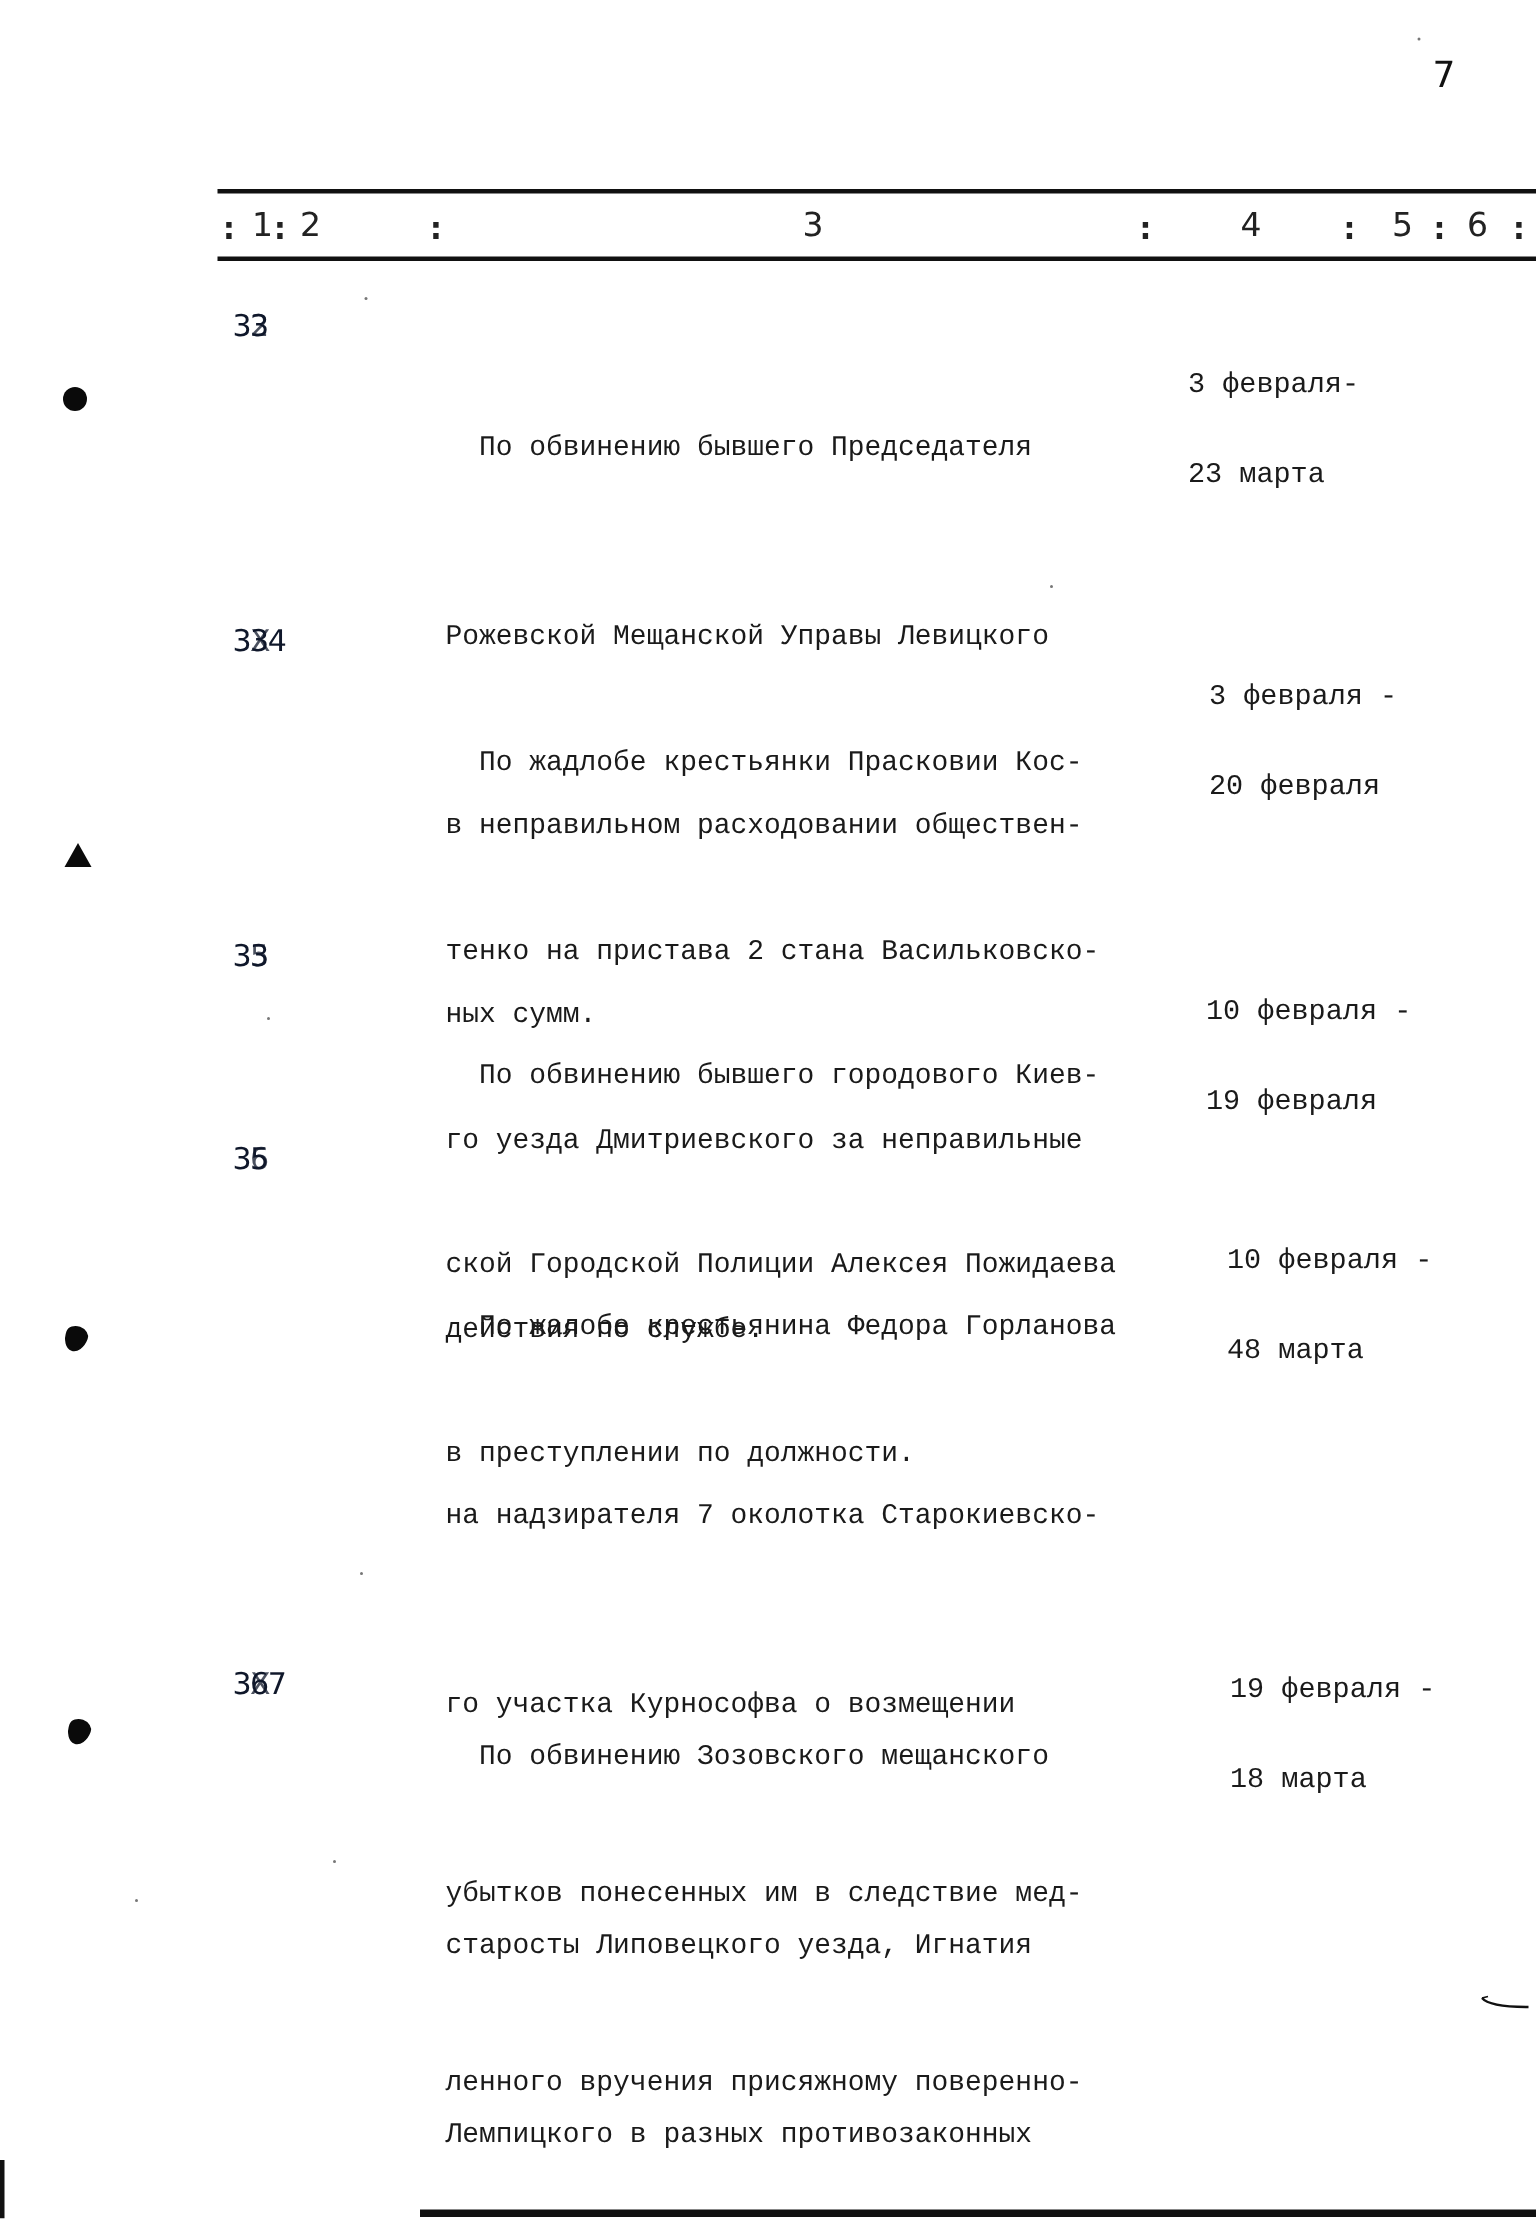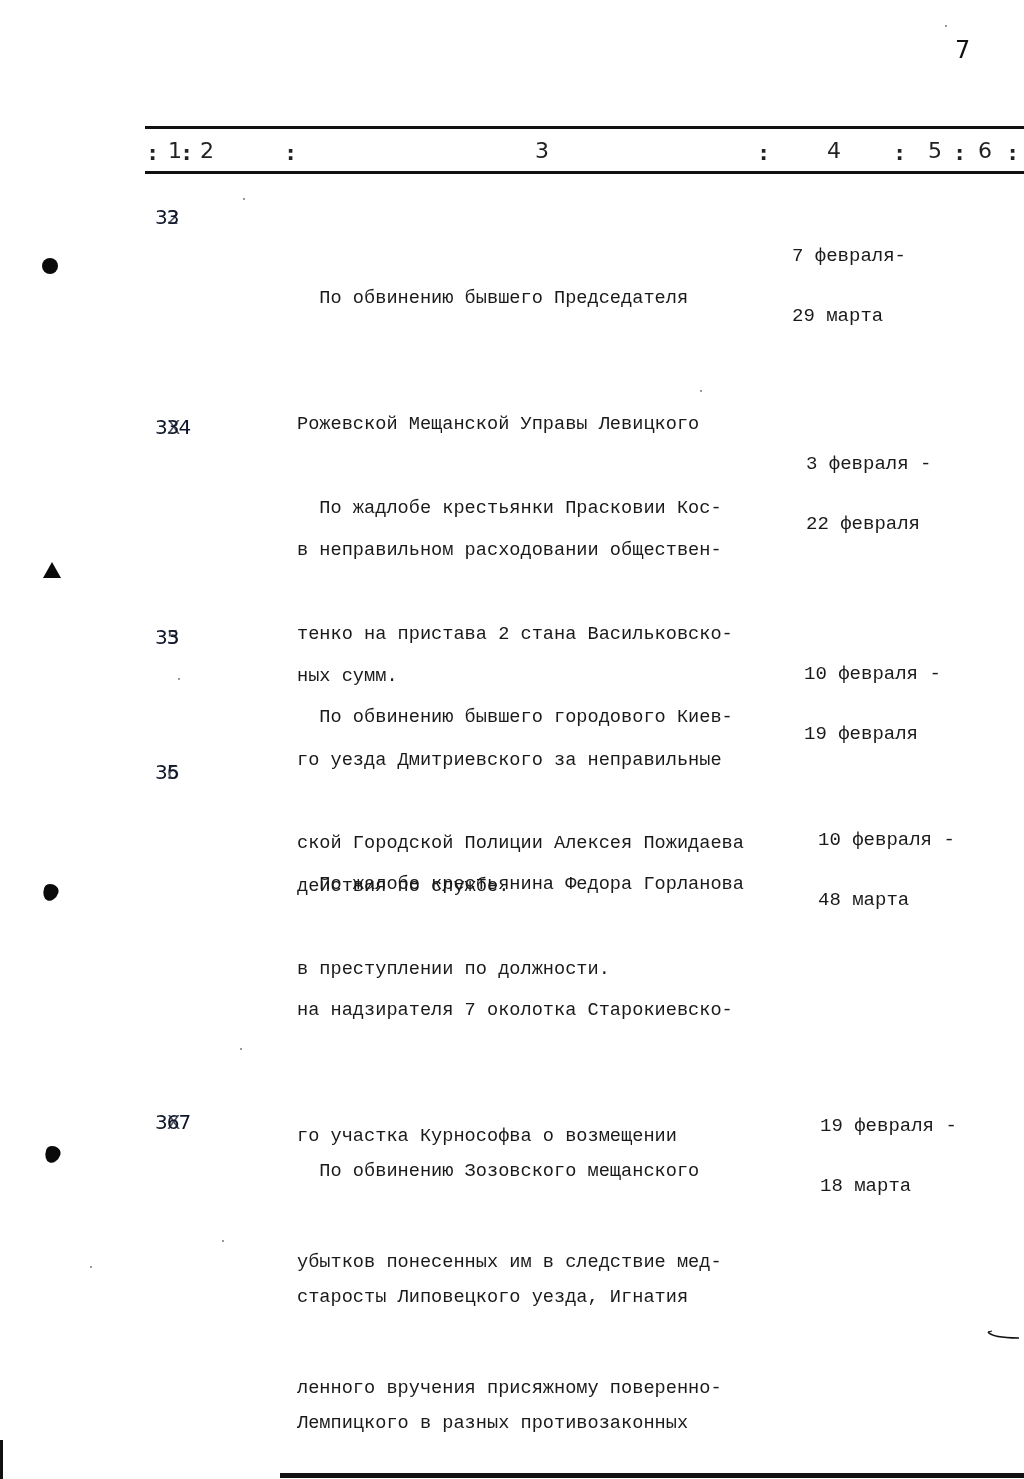--- a/index.html
+++ b/index.html
@@ -164,38 +164,38 @@
   <div class="entry-num" style="top:205px">
     <span>3</span><span class="over"><span>3</span><span class="struck">2</span></span>
   </div>
   <div class="entry-text" style="top:193px">
     <div>  По обвинению бывшего Председателя</div>
     <div>Рожевской Мещанской Управы Левицкого</div>
     <div>в неправильном расходовании обществен-</div>
     <div>ных сумм.</div>
   </div>
   <div class="entry-date" style="left:792px; top:206px">
-    <div>7 февраля-</div>
-    <div>29 марта</div>
+    <div>3 февраля-</div>
+    <div>23 марта</div>
   </div>
 </div>
 
 <div class="entry">
   <div class="entry-num" style="top:415px">
     <span>3</span><span class="over"><span>3</span><span class="struck">X</span></span><span>4</span>
   </div>
   <div class="entry-text" style="top:403px">
     <div>  По жадлобе крестьянки Прасковии Кос-</div>
     <div>тенко на пристава 2 стана Васильковско-</div>
     <div>го уезда Дмитриевского за неправильные</div>
     <div>действия по службе.</div>
   </div>
   <div class="entry-date" style="left:806px; top:414px">
     <div>3 февраля -</div>
-    <div>22 февраля</div>
+    <div>20 февраля</div>
   </div>
 </div>
 
 <div class="entry">
   <div class="entry-num" style="top:625px">
     <span>3</span><span class="over"><span>3</span><span class="struck">5</span></span>
   </div>
   <div class="entry-text" style="top:612px">
     <div>  По обвинению бывшего городового Киев-</div>
     <div>ской Городской Полиции Алексея Пожидаева</div>

